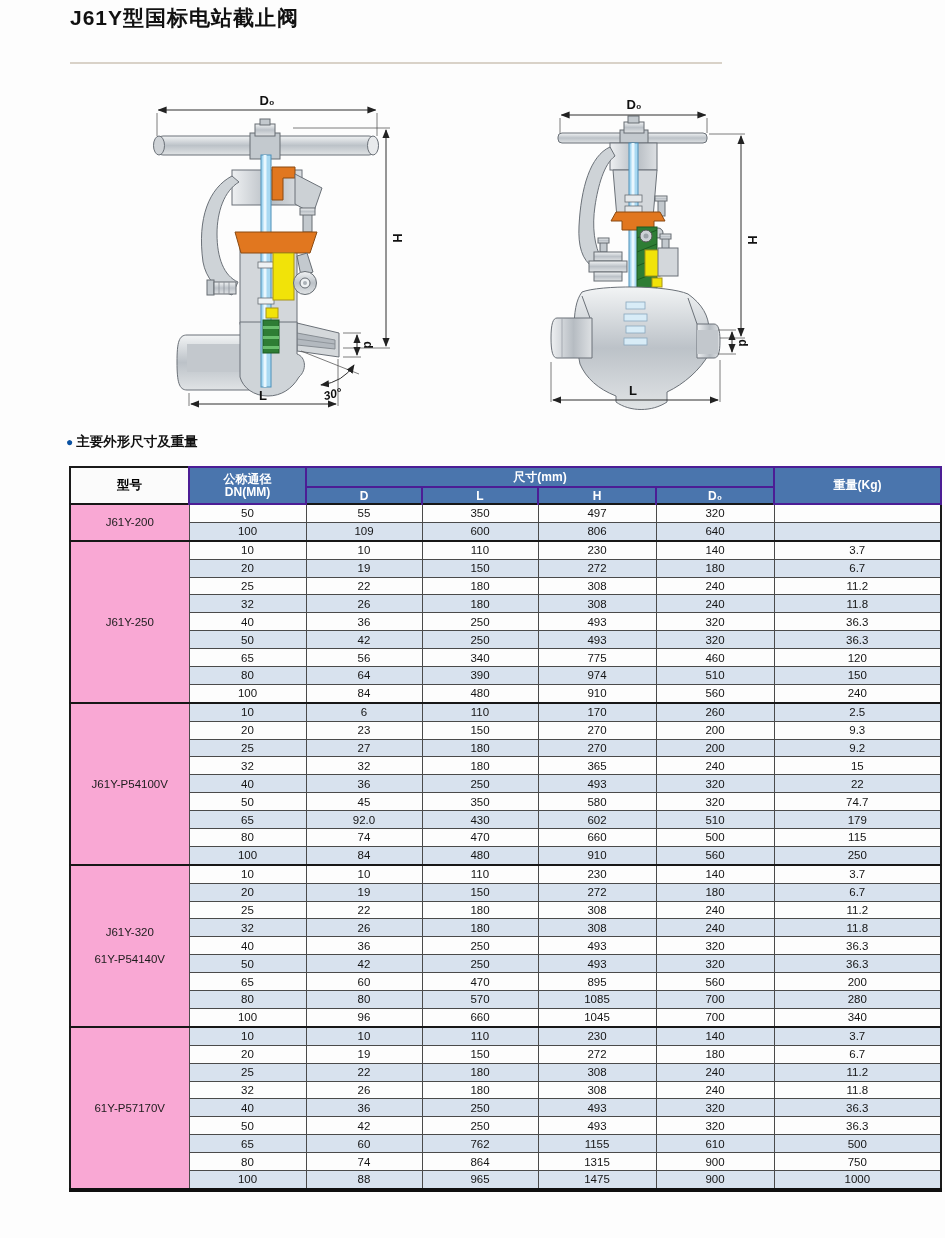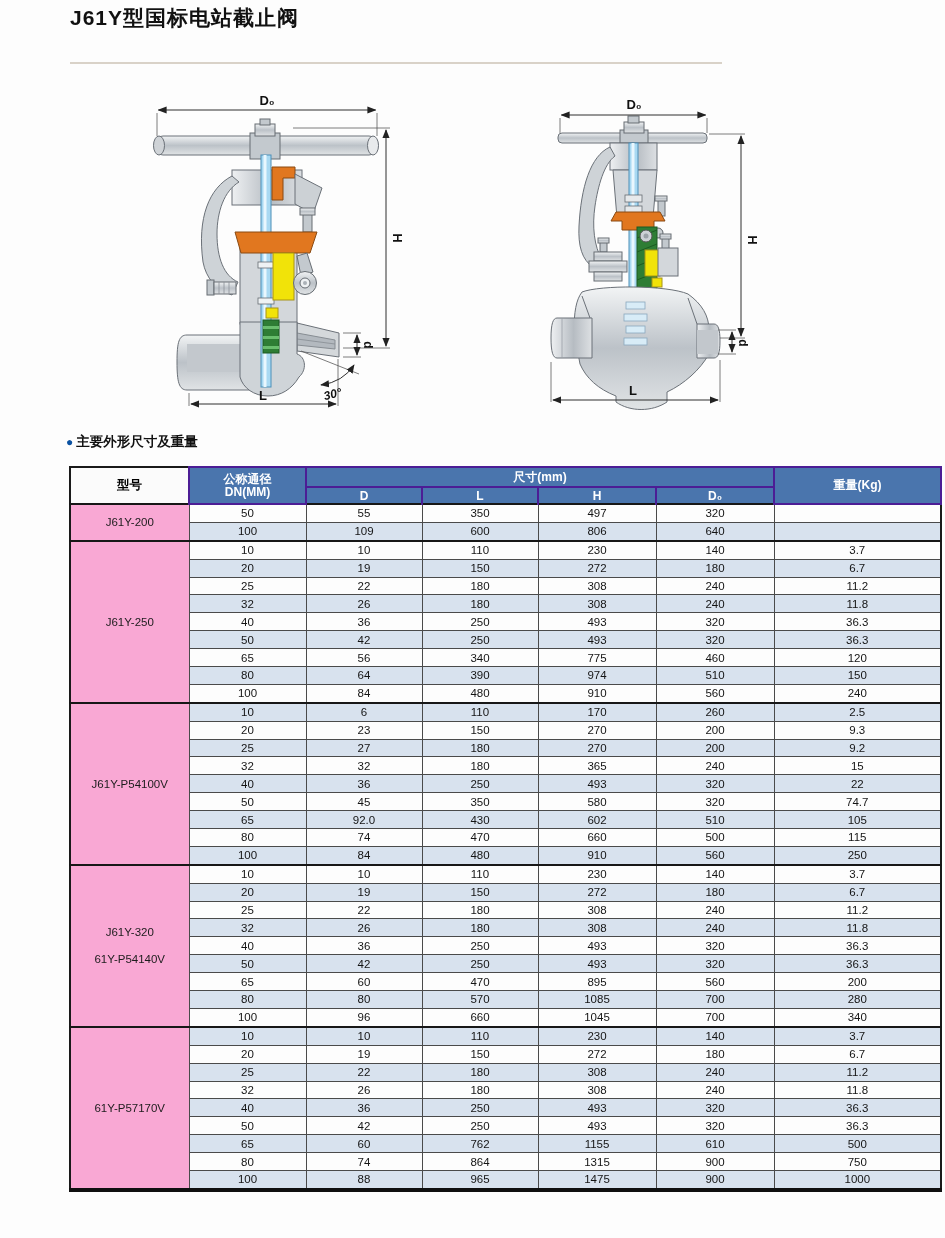--- a/index.html
+++ b/index.html
@@ -454,21 +454,21 @@
           <td>580</td>
           <td>320</td>
           <td>74.7</td>
         </tr>
         <tr class="row-odd">
           <td>65</td>
           <td>92.0</td>
           <td>430</td>
           <td>602</td>
           <td>510</td>
-          <td>105</td>
+          <td>179</td>
         </tr>
         <tr class="row-even">
           <td>80</td>
           <td>74</td>
           <td>470</td>
           <td>660</td>
           <td>500</td>
           <td>115</td>
         </tr>
         <tr class="row-odd">

